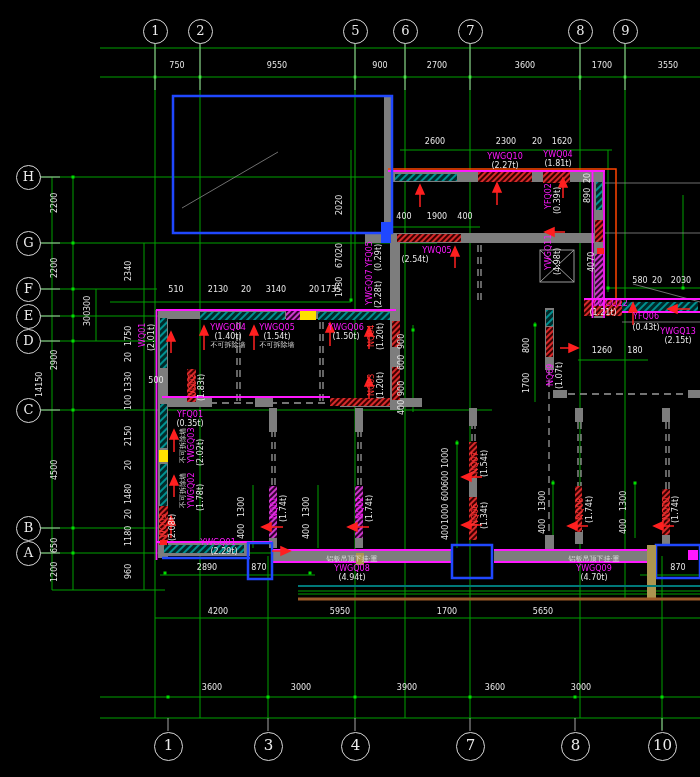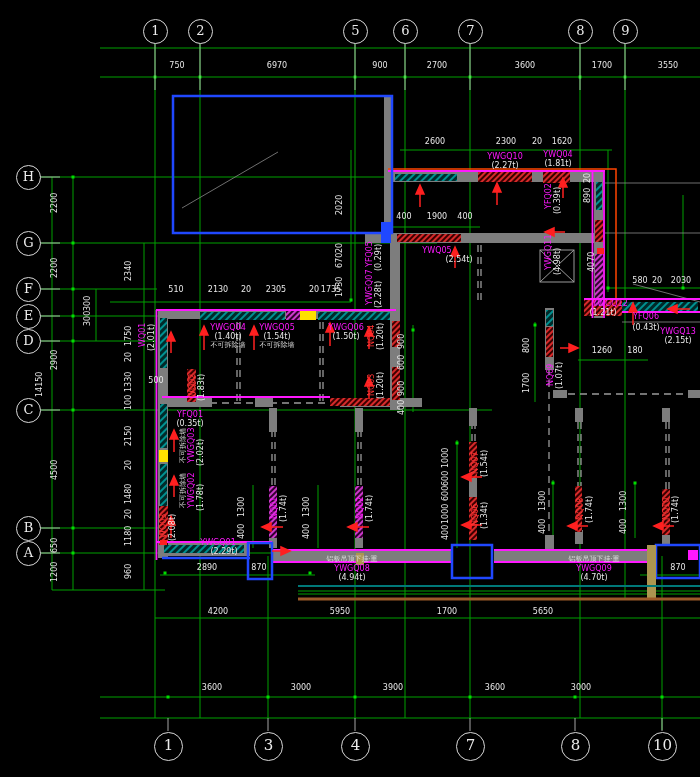--- a/index.html
+++ b/index.html
@@ -278,21 +278,21 @@
 <div class="bub" style="left:28px;top:553px">A</div>
 
 <div class="bub big" style="left:168px;top:746px">1</div>
 <div class="bub big" style="left:268px;top:746px">3</div>
 <div class="bub big" style="left:355px;top:746px">4</div>
 <div class="bub big" style="left:470px;top:746px">7</div>
 <div class="bub big" style="left:575px;top:746px">8</div>
 <div class="bub big" style="left:662px;top:746px">10</div>
 
 <span class="t c" style="left:177px;top:62px">750</span>
-<span class="t c" style="left:277px;top:62px">6970</span>
+<span class="t c" style="left:277px;top:62px">9550</span>
 <span class="t c" style="left:380px;top:62px">900</span>
 <span class="t c" style="left:437px;top:62px">2700</span>
 <span class="t c" style="left:525px;top:62px">3600</span>
 <span class="t c" style="left:602px;top:62px">1700</span>
 <span class="t c" style="left:668px;top:62px">3550</span>
 
 <span class="t v" style="left:59px;top:205px">2200</span>
 <span class="t v" style="left:59px;top:270px">2200</span>
 <span class="t v" style="left:59px;top:362px">2900</span>
 <span class="t v" style="left:59px;top:472px">4500</span>
@@ -313,37 +313,37 @@
 <span class="t v" style="left:133px;top:511px">20</span>
 <span class="t v" style="left:133px;top:538px">1180</span>
 <span class="t v" style="left:133px;top:571px">960</span>
 
 <span class="t c" style="left:218px;top:608px">4200</span>
 <span class="t c" style="left:340px;top:608px">5950</span>
 <span class="t c" style="left:447px;top:608px">1700</span>
 <span class="t c" style="left:543px;top:608px">5650</span>
 <span class="t c" style="left:212px;top:684px">3600</span>
 <span class="t c" style="left:301px;top:684px">3000</span>
-<span class="t c" style="left:393px;top:684px">3900</span>
+<span class="t c" style="left:407px;top:684px">3900</span>
 <span class="t c" style="left:495px;top:684px">3600</span>
 <span class="t c" style="left:581px;top:684px">3000</span>
 
 <span class="t c" style="left:435px;top:138px">2600</span>
 <span class="t c" style="left:506px;top:138px">2300</span>
 <span class="t c" style="left:537px;top:138px">20</span>
 <span class="t c" style="left:562px;top:138px">1620</span>
 
 <span class="t c" style="left:404px;top:213px">400</span>
 <span class="t c" style="left:437px;top:213px">1900</span>
 <span class="t c" style="left:465px;top:213px">400</span>
 
 <span class="t c" style="left:176px;top:286px">510</span>
 <span class="t c" style="left:218px;top:286px">2130</span>
 <span class="t c" style="left:246px;top:286px">20</span>
-<span class="t c" style="left:276px;top:286px">2305</span>
+<span class="t c" style="left:276px;top:286px">3140</span>
 <span class="t c" style="left:314px;top:286px">20</span>
 <span class="t c" style="left:331px;top:286px">1735</span>
 
 <span class="t v" style="left:344px;top:207px">2020</span>
 <span class="t v" style="left:344px;top:245px">20</span>
 <span class="t v" style="left:344px;top:260px">670</span>
 <span class="t v" style="left:344px;top:289px">1730</span>
 
 <span class="t v" style="left:592px;top:175px">20</span>
 <span class="t v" style="left:592px;top:195px">890</span>
@@ -386,21 +386,21 @@
 
 <span class="t c m" style="left:505px;top:153px">YWGQ10</span>
 <span class="t c" style="left:505px;top:162px">(2.27t)</span>
 <span class="t c m" style="left:558px;top:151px">YWQ04</span>
 <span class="t c" style="left:558px;top:160px">(1.81t)</span>
 
 <span class="t v m" style="left:553px;top:201px">YFQ02</span>
 <span class="t v" style="left:562px;top:206px">(0.39t)</span>
 
 <span class="t c m" style="left:437px;top:247px">YWQ05</span>
-<span class="t c" style="left:459px;top:256px">(2.54t)</span>
+<span class="t c" style="left:415px;top:256px">(2.54t)</span>
 
 <span class="t v m" style="left:553px;top:262px">YWGQ11</span>
 <span class="t v" style="left:562px;top:267px">(4.98t)</span>
 
 <span class="t c m" style="left:610px;top:300px">YWGQ12</span>
 <span class="t c" style="left:603px;top:309px">(1.21t)</span>
 <span class="t c m" style="left:646px;top:313px">YFQ06</span>
 <span class="t c" style="left:646px;top:324px">(0.43t)</span>
 <span class="t c m" style="left:678px;top:328px">YWGQ13</span>
 <span class="t c" style="left:678px;top:337px">(2.15t)</span>

